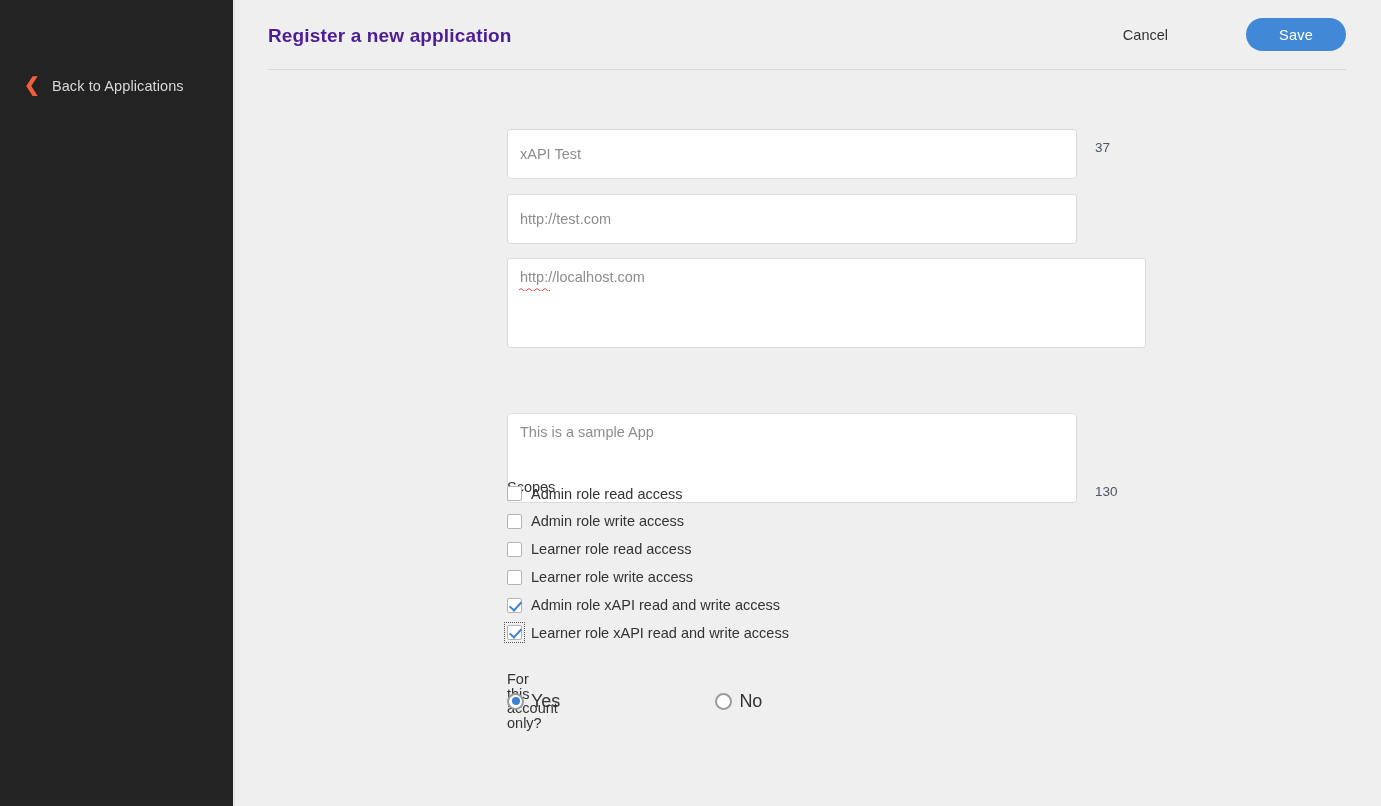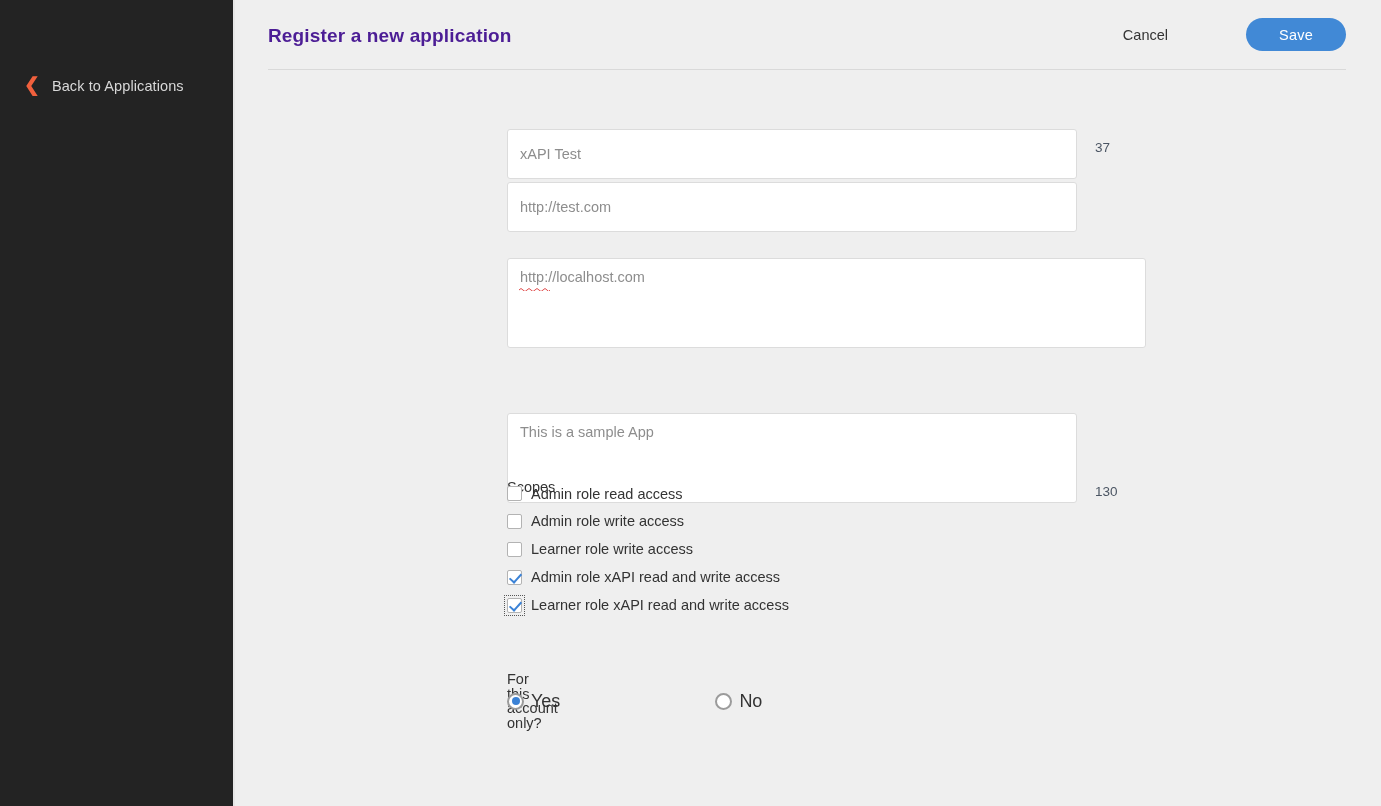--- a/index.html
+++ b/index.html
@@ -284,21 +284,21 @@
     <div class="form">
 
       <div class="field-row" style="top:59px; left:272px;">
         <div class="field-label">Application Name</div>
         <div class="control-wrap">
           <input class="text-input" type="text" placeholder="xAPI Test" style="">
           <span class="char-counter" style="left:588px; top:11px;">37</span>
         </div>
       </div>
 
-      <div class="field-row" style="top:112px; left:272px;border-radius:12px;">
+      <div class="field-row" style="top:124px; left:272px;border-radius:12px;">
         <div class="field-label">URL</div>
         <div class="control-wrap">
           <input class="text-input" type="text" placeholder="http://test.com" style="">
         </div>
       </div>
 
       <div class="field-row" style="top:188px; left:272px;">
         <div class="field-label">Redirect Domains</div>
         <div class="control-wrap">
           <textarea class="text-input redirect-input" placeholder="http://localhost.com" style=""></textarea>
@@ -323,20 +323,24 @@
           <label class="scope-item">
             <span class="cb"></span>
             <span class="scope-label">Admin role read access</span>
           </label>
 
           <label class="scope-item">
             <span class="cb"></span>
             <span class="scope-label">Admin role write access</span>
           </label>
 
+          <label class="scope-item">
+            <span class="cb"></span>
+            <span class="scope-label">Learner role read access</span>
+          </label>
 
           <label class="scope-item">
             <span class="cb"></span>
             <span class="scope-label">Learner role write access</span>
           </label>
 
           <label class="scope-item">
             <span class="cb checked"></span>
             <span class="scope-label">Admin role xAPI read and write access</span>
           </label>

